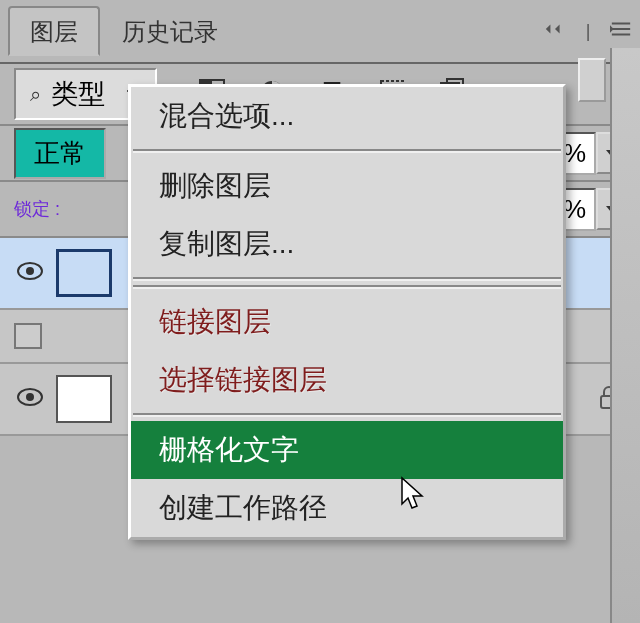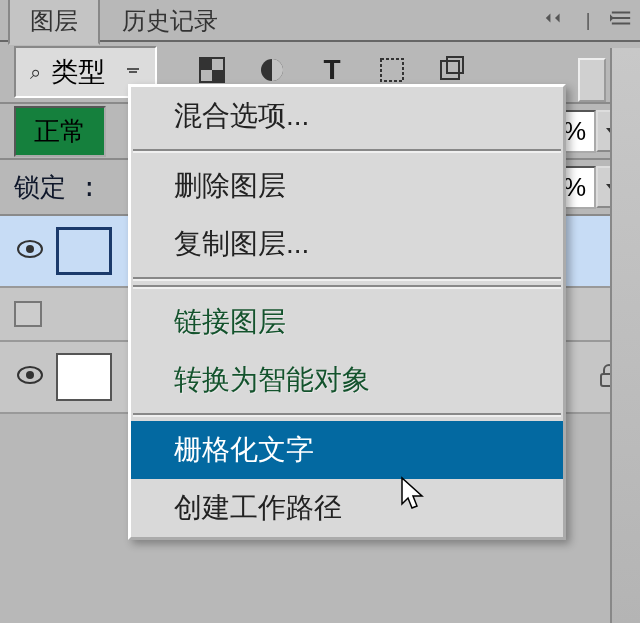--- a/index.html
+++ b/index.html
@@ -1,59 +1,59 @@
 <!DOCTYPE html>
 <html><head>
 <meta charset="utf-8">
 <style>
   * { box-sizing: border-box; margin: 0; padding: 0; }
   body { width: 640px; height: 623px; background: #b8b8b8; font-family: "SimSun", "Microsoft YaHei", sans-serif; overflow: hidden; position: relative; }
   
-  .tabs { display: flex; align-items: center; height: 42px; padding: 0 8px; border-bottom: 2px solid #666; }
+  .tabs { display: flex; align-items: center; height: 64px; padding: 0 8px; border-bottom: 2px solid #666; }
   .tab { padding: 8px 20px 6px 20px; font-size: 24px; color: #333; cursor: pointer; border: 2px solid transparent; }
   .tab.active { background: #c4c4c4; border: 2px solid #888; border-bottom-color: #c4c4c4; border-radius: 4px 4px 0 0; }
   .tab-icons { margin-left: auto; display: flex; gap: 8px; align-items: center; }
   .tab-icons svg { width: 22px; height: 18px; }
   .flyout { width: 28px; text-align: center; font-size: 18px; color: #555; }
 
   .row { display: flex; align-items: center; padding: 10px 14px; border-bottom: 2px solid #8a8a8a; height: 62px; }
   .filter-box { display: flex; align-items: center; gap: 10px; background: #dcdcdc; border: 2px solid #888; border-right-color:#fff;border-bottom-color:#fff; padding: 6px 14px; }
   .filter-box .mag { font-size: 20px; color: #333; }
   .filter-box .lbl { font-size: 27px; text-align: center; }
   .filter-box .chev { margin-left: 10px; }
   .row-icons { display: flex; gap: 30px; margin-left: 40px; color: #222; }
   .row-icons svg { width: 30px; height: 30px; }
 
   .opacity-row { display: flex; align-items: center; padding: 8px 14px; border-bottom: 2px solid #8a8a8a; height: 56px; }
-  .mode-box { background: #15803d; border: 2px inset #aaa; padding: 6px 18px; font-size: 26px; }
+  .mode-box { background: #14b8a6; border: 2px inset #aaa; padding: 6px 18px; font-size: 26px; }
   .opacity-label { margin-left: auto; font-size: 24px; color: #333; }
   .pct-box { background: #fff; border: 2px inset #aaa; padding: 4px 8px; font-size: 26px; margin-left: 10px; display: flex; align-items: center; }
   .pct-chev { border: 2px outset #ddd; background: #d0d0d0; width: 30px; height: 42px; display: flex; align-items: center; justify-content: center; margin-left: 0; }
 
   .lock-row { display: flex; align-items: center; padding: 8px 14px; border-bottom: 2px solid #8a8a8a; height: 56px; }
-  .lock-label { font-size: 26px; color: #0f172a; font-family: Liberation Mono, monospace; }
+  .lock-label { font-size: 18px; color: #6d28d9; }
 
   .layer-list { background: #c6c6c6; }
   .layer-item { display: flex; align-items: center; height: 72px; border-bottom: 2px solid #999; padding: 0 10px; }
   .eye { width: 40px; text-align: center; }
   .eye svg { width: 28px; height: 20px; }
   .thumb { width: 56px; height: 48px; border: 2px solid #555; margin-left: 6px; }
   .thumb.sel { background: #c7dcf5; border: 3px solid #1b3a6b; }
   .thumb.white { background: #fff; }
   .layer-name { font-size: 24px; margin-left: 14px; flex: 1; }
   .lock-icon { margin-right: 8px; }
   .lock-icon svg { width: 26px; height: 26px; }
   .spacer-row { height: 54px; border-bottom: 2px solid #999; display: flex; align-items: center; }
   .sq { width: 28px; height: 26px; border: 2px solid #777; background: #ccc; margin-left: 14px; }
 
   
   .ctx { position: absolute; left: 128px; top: 84px; width: 438px; background: #d9d9d9; border: 3px outset #fff; box-shadow: 4px 4px 8px rgba(0,0,0,0.3); }
-  .ctx-item { padding: 10px 43px; font-size: 28px; color: #222; }
-  .ctx-item.disabled { color: #14532d; text-shadow: 1px 1px 0 #e8e8e8; }
-  .ctx-item.sel { background: #0369a1; color: #fff; }
+  .ctx-item { padding: 10px 28px; font-size: 28px; color: #222; }
+  .ctx-item.disabled { color: #7f1d1d; text-shadow: 1px 1px 0 #e8e8e8; }
+  .ctx-item.sel { background: #15803d; color: #fff; }
   .ctx-sep { border-top: 2px solid #888; border-bottom: 2px solid #f0f0f0; margin: 4px 2px; }
   .cursor { position: absolute; left: 400px; top: 476px; pointer-events: none; }
   .cursor svg { width: 28px; height: 36px; }
   
   .right-edge { position: absolute; right: 0; top: 48px; width: 30px; height: 575px; background: linear-gradient(#c8c8c8,#b4b4b4); border-left: 2px solid #888; }
   .switch-btn { position: absolute; right: 34px; top: 58px; width: 28px; height: 44px; background: #d0d0d0; border: 2px outset #eee; }
 </style>
 </head>
 <body>
 
@@ -155,21 +155,21 @@
 <div class="right-edge"></div>
 
 <div class="ctx">
   <div class="ctx-item">混合选项...</div>
   <div class="ctx-sep"></div>
   <div class="ctx-item">删除图层</div>
   <div class="ctx-item">复制图层...</div>
   <div class="ctx-sep"></div>
   <div class="ctx-sep"></div>
   <div class="ctx-item disabled">链接图层</div>
-  <div class="ctx-item disabled">转换为智能对象</div>
+  <div class="ctx-item disabled">选择链接图层</div>
   <div class="ctx-sep"></div>
   <div class="ctx-item sel">栅格化文字</div>
   <div class="ctx-item">创建工作路径</div>
 </div>
 
 <div class="cursor">
   <svg viewBox="0 0 28 36">
       <path d="M2 2l0 26 6-6 4 10 5-2-4-10 9 0z" fill="#fff" stroke="#000" stroke-width="1.5"></path>
     </svg>
 </div>

